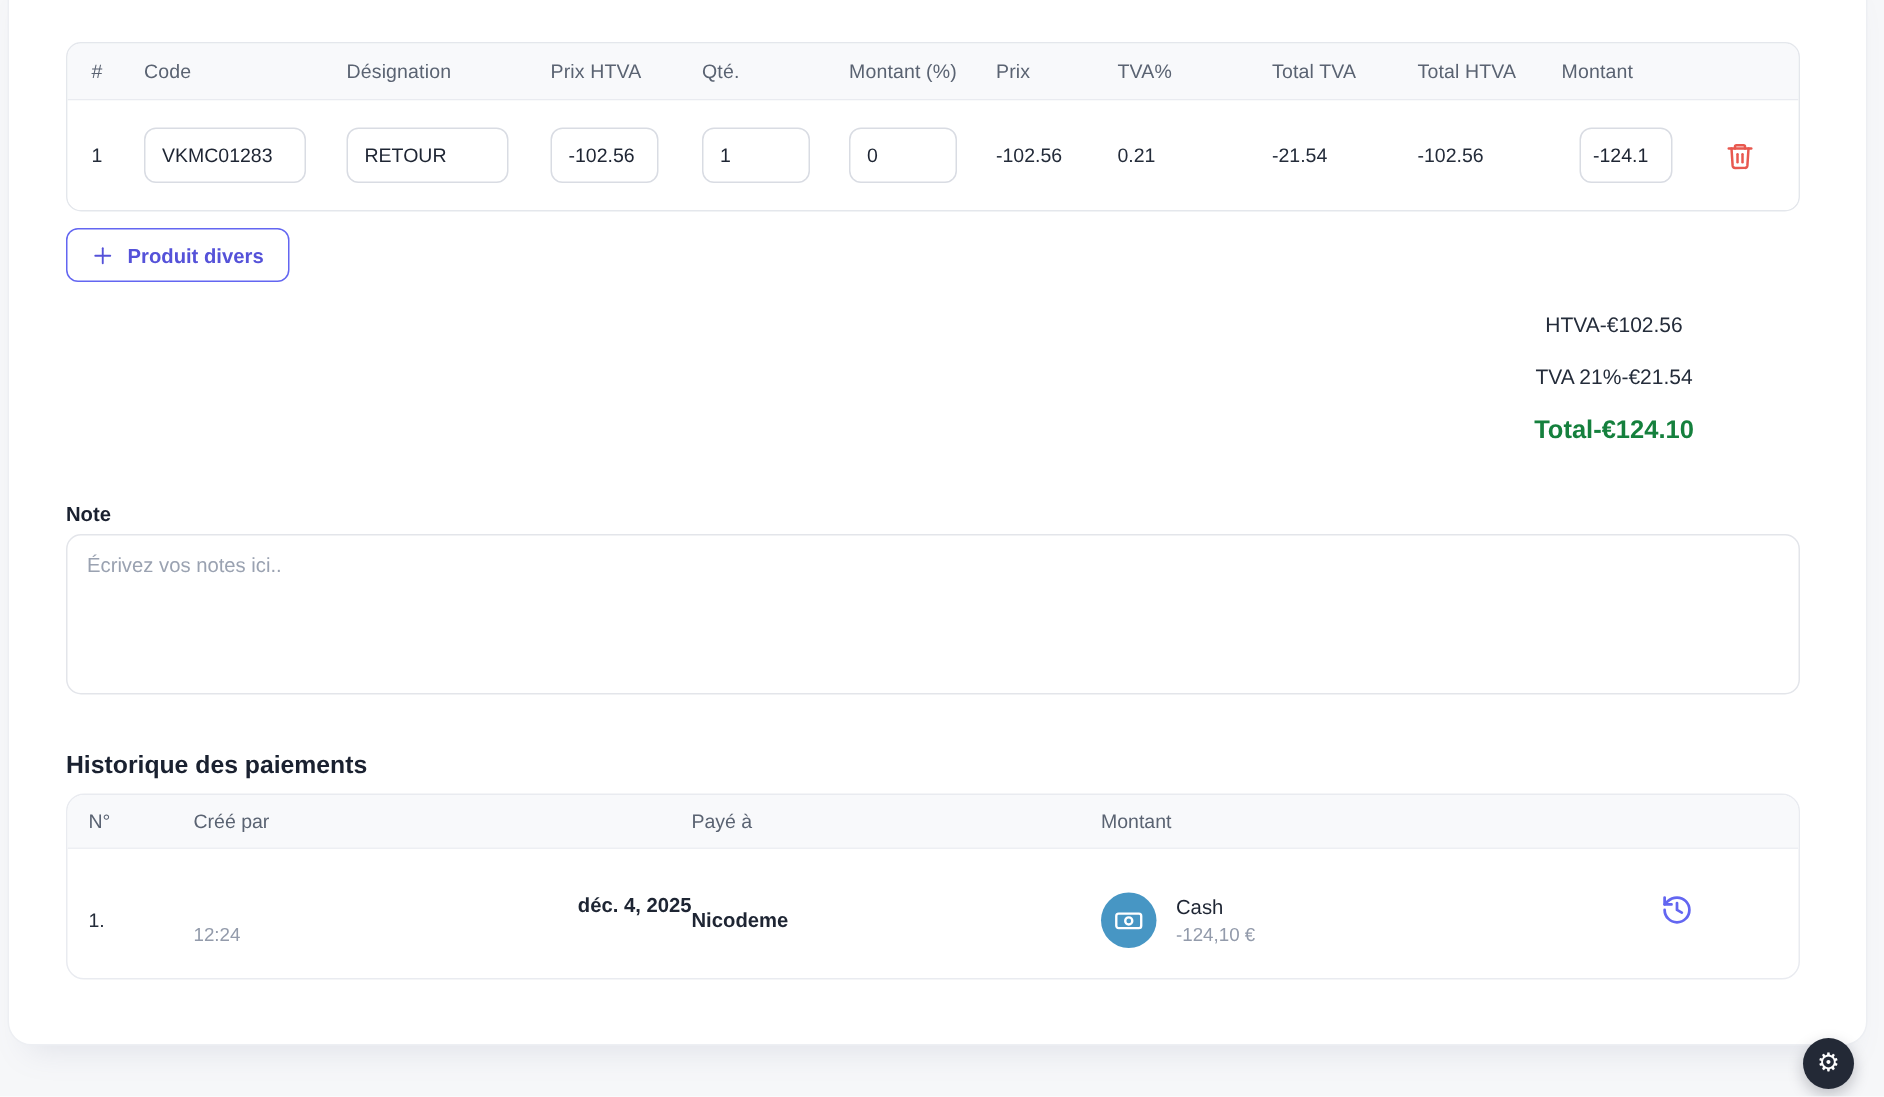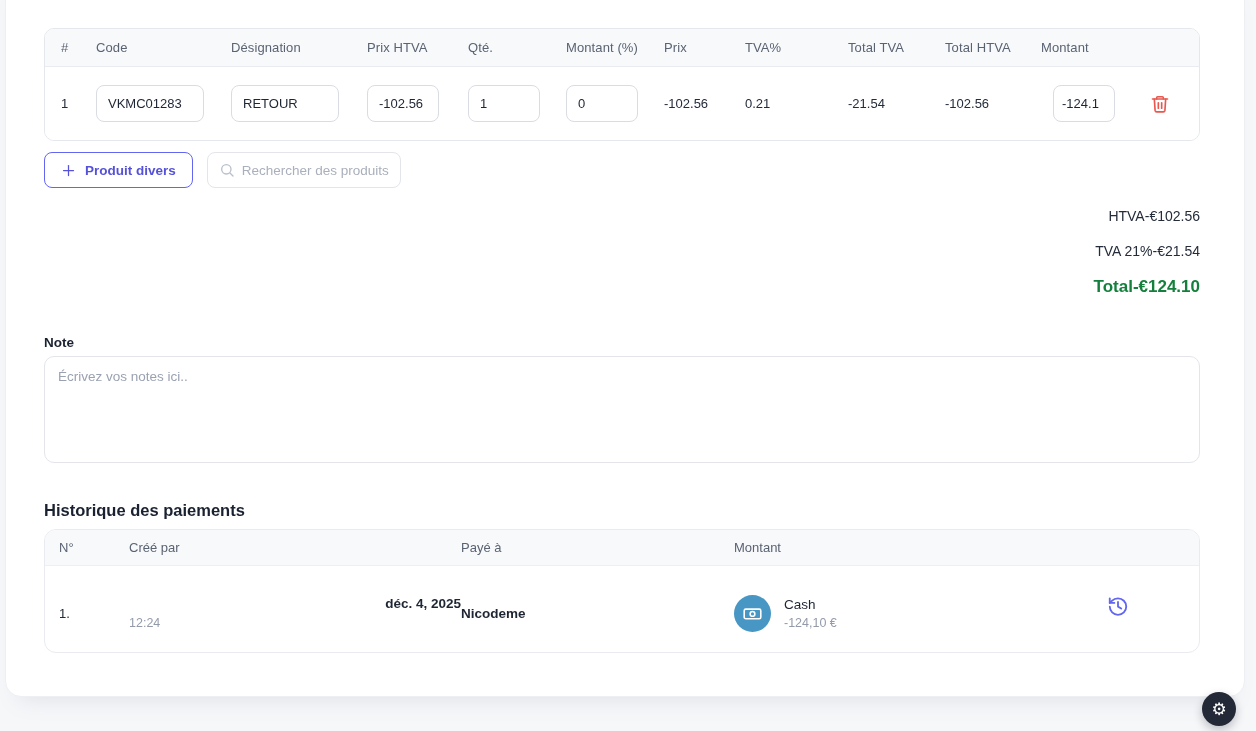--- a/index.html
+++ b/index.html
@@ -64,21 +64,21 @@
   }
   .search-box input {
     border:none; outline:none; width:100%; font-family:inherit;
     font-size:13.5px; color:#39404e; background:transparent;
   }
   .search-box input::placeholder { color:#a9afbb; }
   .search-ic { color:#b9bfca; display:flex; }
   
   .totals { position:absolute; top:222px; right:44px; width:248px; }
   .totals-row {
-    height:35.5px; display:flex; align-items:center; justify-content:flex-end;
+    height:35.5px; display:flex; align-items:center; justify-content:center;
     font-size:14px; color:#242c3a;
   }
   .totals-row.total-strong { font-size:17px; font-weight:700; color:#15803d; }
   
   .note-label { position:absolute; left:38px; top:359px; font-size:13.5px; font-weight:700; color:#1a2130;text-align:right; }
   .note-area {
     position:absolute; left:38px; top:380px; width:1156px; height:107px;
     border:1px solid #e3e5ea; border-radius:10px; resize:none; outline:none;
     font-family:inherit; font-size:13.5px; color:#39404e; padding:12px 13px; background:#fff;
   }
@@ -170,29 +170,20 @@
   <div class="actions-row">
     <button class="add-product-btn">
       <span class="plus" style="display:flex;">
         <svg width="15" height="15" viewBox="0 0 24 24" fill="none" stroke="currentColor" stroke-width="2" stroke-linecap="round">
             <path d="M12 4v16"></path>
             <path d="M4 12h16"></path>
           </svg>
       </span>
       <span>Produit divers</span>
     </button>
-    <div class="search-box">
-      <span class="search-ic">
-        <svg width="16" height="16" viewBox="0 0 24 24" fill="none" stroke="currentColor" stroke-width="2" stroke-linecap="round">
-            <circle cx="11" cy="11" r="7"></circle>
-            <path d="M21 21l-4.2-4.2"></path>
-          </svg>
-      </span>
-      <input placeholder="Rechercher des produits" style="">
-    </div>
   </div>
 
   <div class="totals">
     <div class="totals-row">
       <span>HTVA</span>
       <span>-€102.56</span>
     </div>
     <div class="totals-row">
       <span>TVA 21%</span>
       <span>-€21.54</span>

